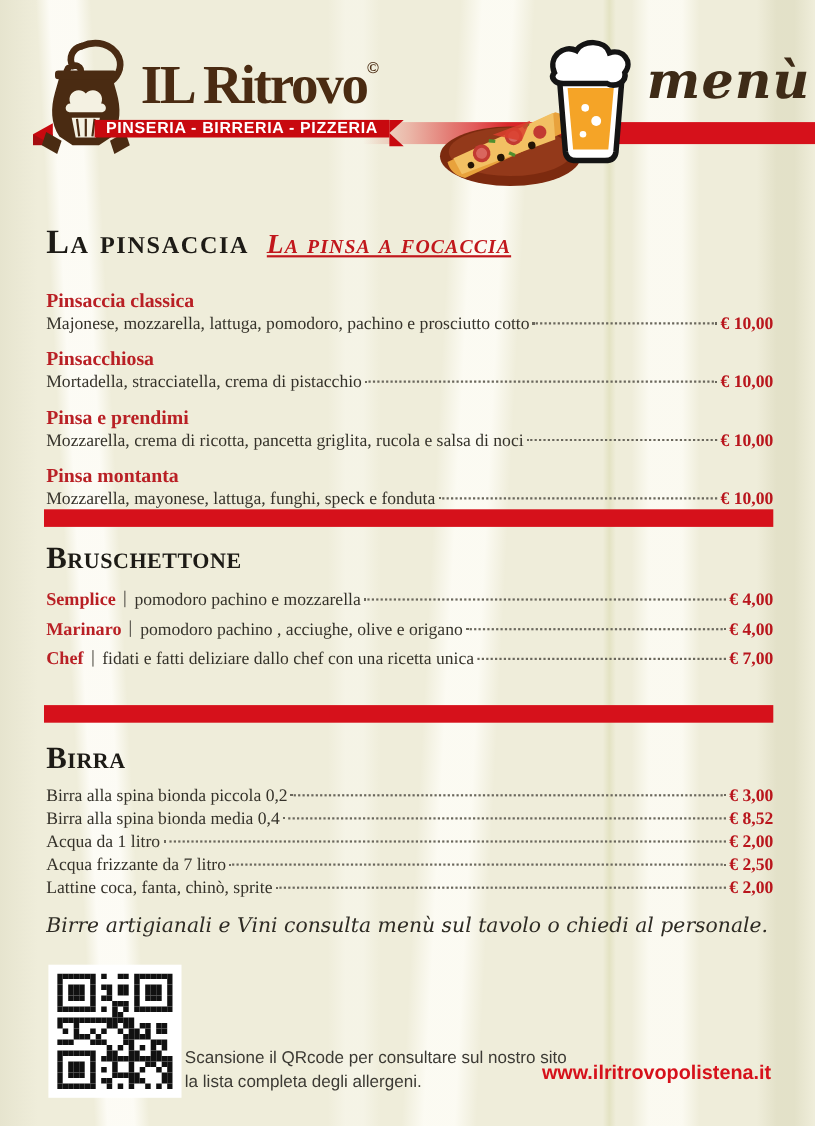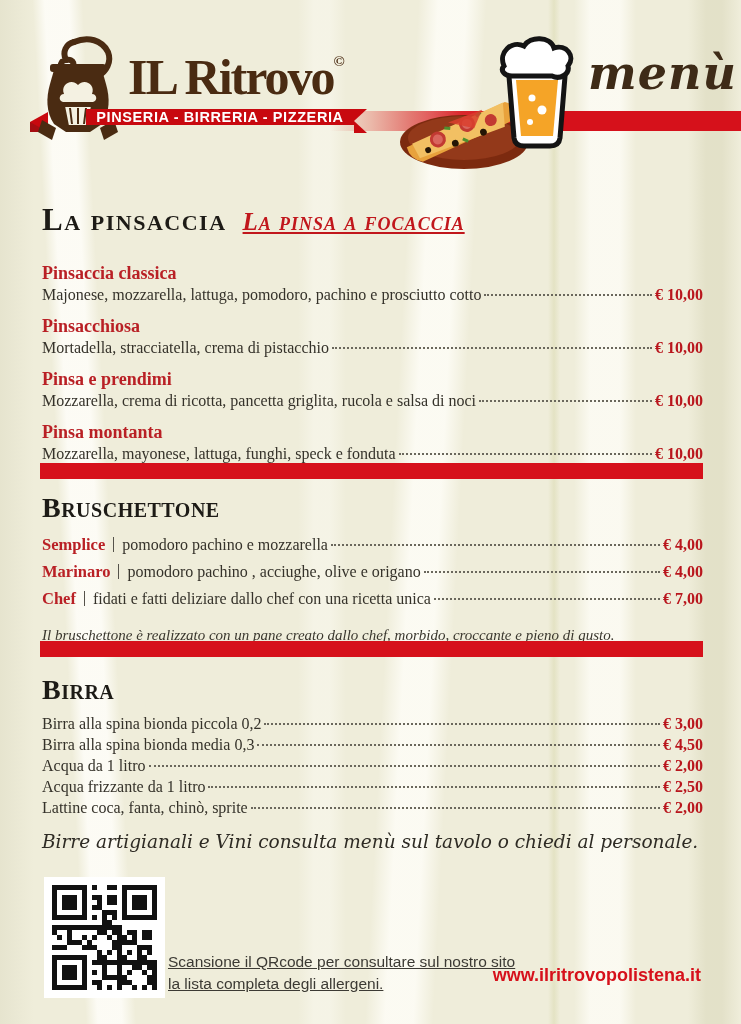--- a/index.html
+++ b/index.html
@@ -52,21 +52,21 @@
   .divider { position:absolute; left:40px; width:663px; height:16px; background:#d6111b; }
   .b-items { margin-top:9px; }
   .b-row { line-height:27px; }
   .b-name { font:700 16.5px/27px "Liberation Serif", serif; color:#b92025; white-space:nowrap; }
   .pipe { width:0; border-left:1px solid #55524a; height:15px; margin:0 8px; align-self:center; }
   .note { font:italic 400 15px/1.3 "Liberation Serif", serif; color:#3a372e; margin-top:14px; }
   .note2 { position:absolute; left:42px; font:italic 400 18.5px/1.2 "DejaVu Serif", serif; color:#2e2b24; }
   .bi-row { line-height:22.2px; }
   
   .qr-card { position:absolute; left:44px; top:877px; width:121px; height:121px; background:#ffffff; padding:8px; }
-  .qr-caption { position:absolute; left:168px; top:951px; font:400 15.5px/1.42 "Liberation Sans", sans-serif; color:#3c3a34;text-decoration:underline; }
+  .qr-caption { position:absolute; left:168px; top:951px; font:400 15.5px/1.42 "Liberation Sans", sans-serif; color:#3c3a34; }
   .website { position:absolute; right:40px; top:966px; font:700 18px/1 "Liberation Sans", sans-serif; color:#d6111b; text-decoration:none;margin-left:28px; }
 </style>
 </head>
 <body>
 
 <div class="page">
 
   <div class="ribbon-fold"></div>
 
   <svg class="lantern" width="92" height="110" viewBox="0 0 92 110">
@@ -190,45 +190,44 @@
         <span class="price">€ 4,00</span>
       </div>
       <div class="row b-row">
         <span class="b-name">Chef</span>
         <span class="pipe"></span>
         <span class="desc">fidati e fatti deliziare dallo chef con una ricetta unica</span>
         <span class="dots"></span>
         <span class="price">€ 7,00</span>
       </div>
     </div>
-    <div class="note">Il bruschettone è realizzato con un pane creato dallo chef, morbido, croccante e pieno di gusto.</div>
   </div>
 
   <div class="divider" style="top:641px"></div>
 
   <div class="sec" style="top:676px">
     <div class="h2">Birra</div>
     <div class="b-items">
       <div class="row bi-row">
         <span class="desc">Birra alla spina bionda piccola 0,2</span>
         <span class="dots"></span>
         <span class="price">€ 3,00</span>
       </div>
       <div class="row bi-row">
-        <span class="desc">Birra alla spina bionda media 0,3</span>
-        <span class="dots"></span>
-        <span class="price">€ 4,50</span>
+        <span class="desc">Birra alla spina bionda media 0,4</span>
+        <span class="dots"></span>
+        <span class="price">€ 8,52</span>
       </div>
       <div class="row bi-row">
         <span class="desc">Acqua da 1 litro</span>
         <span class="dots"></span>
         <span class="price">€ 2,00</span>
       </div>
       <div class="row bi-row">
-        <span class="desc">Acqua frizzante da 1 litro</span>
+        <span class="desc">Acqua frizzante da 7 litro</span>
         <span class="dots"></span>
         <span class="price">€ 2,50</span>
       </div>
       <div class="row bi-row">
         <span class="desc">Lattine coca, fanta, chinò, sprite</span>
         <span class="dots"></span>
         <span class="price">€ 2,00</span>
       </div>
     </div>
   </div>

